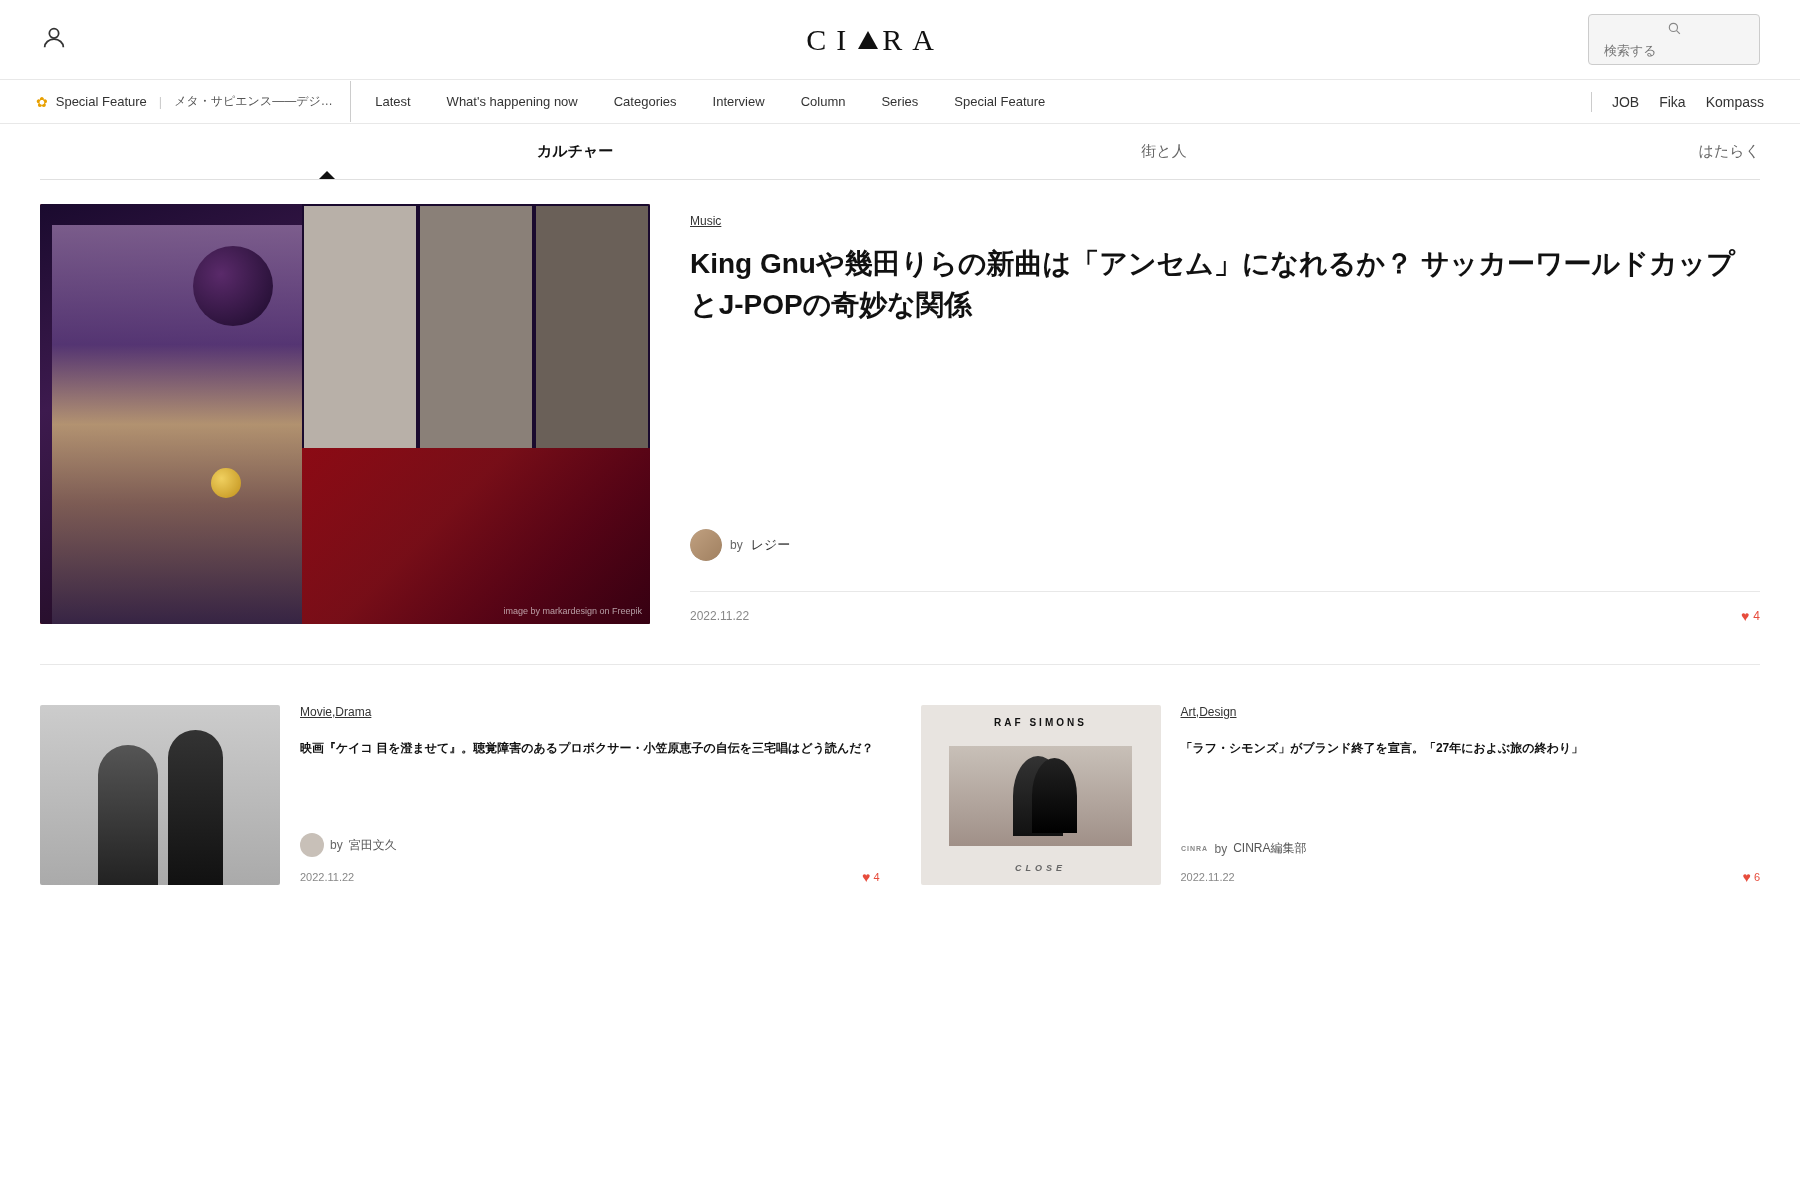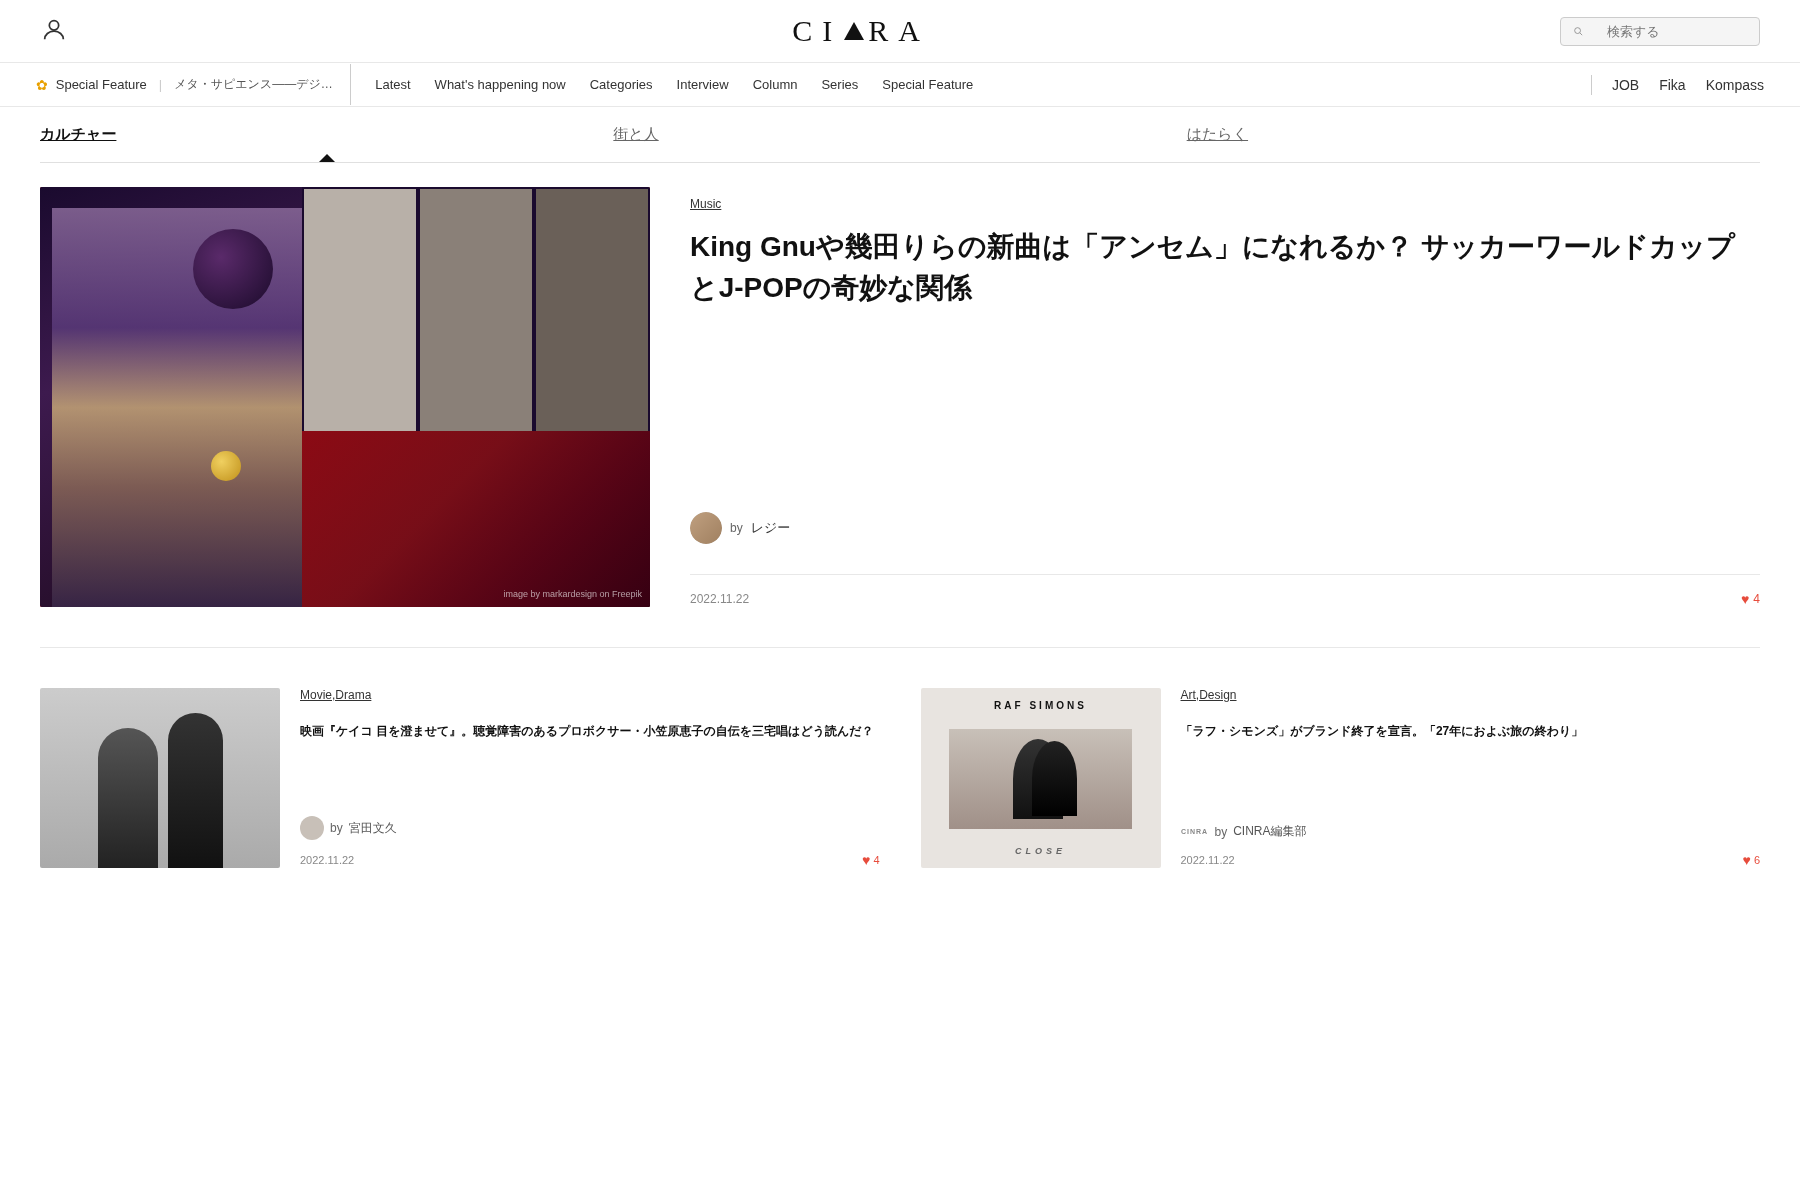--- a/index.html
+++ b/index.html
@@ -2,37 +2,37 @@
 <html><head>
   <meta charset="utf-8">
   <style>
     * { box-sizing: border-box; margin: 0; padding: 0; }
     body { font-family: 'Helvetica Neue', Arial, 'Hiragino Kaku Gothic ProN', 'Hiragino Sans', Meiryo, sans-serif; background: #fff; color: #111; font-size: 14px; }
 
     
     .header { display: flex; align-items: center; justify-content: space-between; padding: 14px 40px; border-bottom: 1px solid #e8e8e8; }
     .header-user { width: 120px; }
     .header-user svg { width: 28px; height: 28px; }
-    .header-search { display: flex; align-items: center; gap: 24px; border: 1px solid #ccc; border-radius: 4px; padding: 6px 12px; width: 200px; background: #f5f5f5; }
+    .header-search { display: flex; align-items: center; gap: 8px; border: 1px solid #ccc; border-radius: 4px; padding: 6px 12px; width: 172px; background: #f5f5f5; flex-direction: column; }
     .header-search input { border: none; background: transparent; font-size: 13px; outline: none; width: 140px; color: #555; }
 
     
     .nav-bar { background: #fff; border-bottom: 1px solid #e8e8e8; display: flex; align-items: center; padding: 0 20px; gap: 0; overflow: hidden; }
     .nav-special { display: flex; align-items: center; gap: 8px; padding: 12px 16px; border-right: 1px solid #ccc; font-size: 13px; color: #333; white-space: nowrap; }
     .nav-special-icon { color: #e8a000; font-size: 14px; }
     .nav-special-text { font-size: 12px; color: #555; max-width: 160px; overflow: hidden; text-overflow: ellipsis; white-space: nowrap; }
-    .nav-main { display: flex; align-items: center; gap: 24px; padding: 0 24px; flex: 1; }
+    .nav-main { display: flex; align-items: center; gap: 36px; padding: 0 24px; flex: 1; }
     .nav-item { font-size: 13px; color: #333; cursor: pointer; padding: 14px 0; white-space: nowrap; text-decoration: none; }
     .nav-divider { width: 1px; height: 20px; background: #ccc; margin: 0 4px; }
     .nav-sub { display: flex; align-items: center; gap: 20px; padding: 0 16px; }
     .nav-sub-item { font-size: 14px; color: #333; cursor: pointer; white-space: nowrap; }
 
     
     .category-tabs { display: flex; border-bottom: 1px solid #e0e0e0; margin: 0 40px; }
-    .cat-tab { flex: 1; text-align: left; padding: 18px 0; font-size: 15px; color: #666; cursor: pointer; position: relative; text-decoration: underline; }
+    .cat-tab { flex: 1; text-align: right; padding: 18px 0; font-size: 15px; color: #666; cursor: pointer; position: relative; }
     .cat-tab.active { color: #111; font-weight: 600; }
     .cat-tab.active::after { content: ''; position: absolute; bottom: 0; left: 50%; transform: translateX(-50%); width: 0; height: 0; border-left: 8px solid transparent; border-right: 8px solid transparent; border-bottom: 8px solid #111; }
 
     
     .main { padding: 24px 40px; }
 
     
     .featured { display: flex; gap: 40px; margin-bottom: 40px; padding-bottom: 40px; border-bottom: 1px solid #e8e8e8; }
     .featured-image { flex: 0 0 610px; height: 420px; background: #8b1a2a; border-radius: 2px; overflow: hidden; position: relative; }
     .featured-image-placeholder { width: 100%; height: 100%; background: linear-gradient(135deg, #6b0f1a 0%, #8b1a2a 30%, #c0392b 50%, #4a0010 80%, #2d0008 100%); position: relative; display: flex; align-items: center; justify-content: center; }

